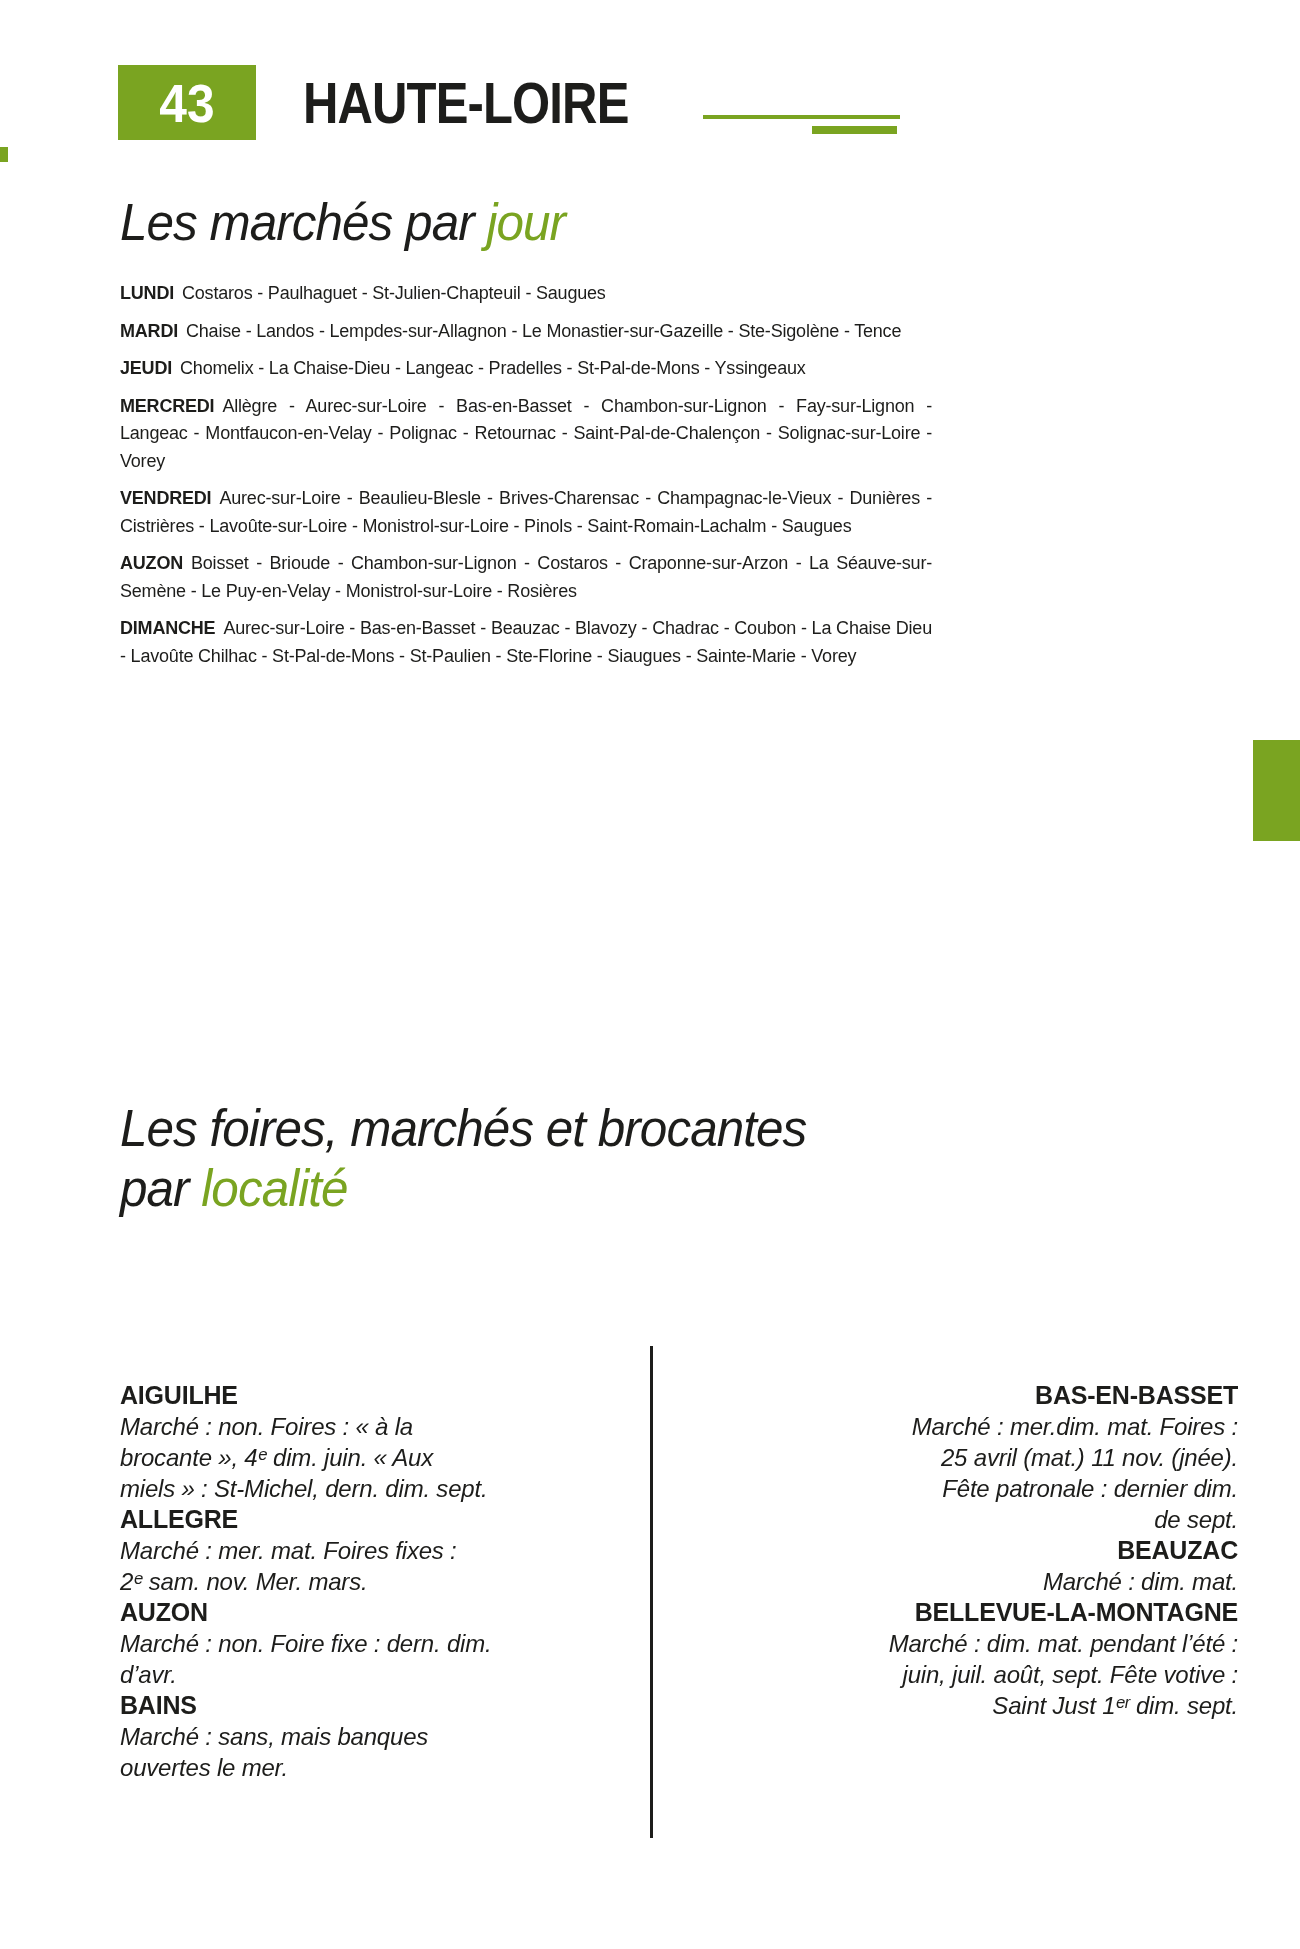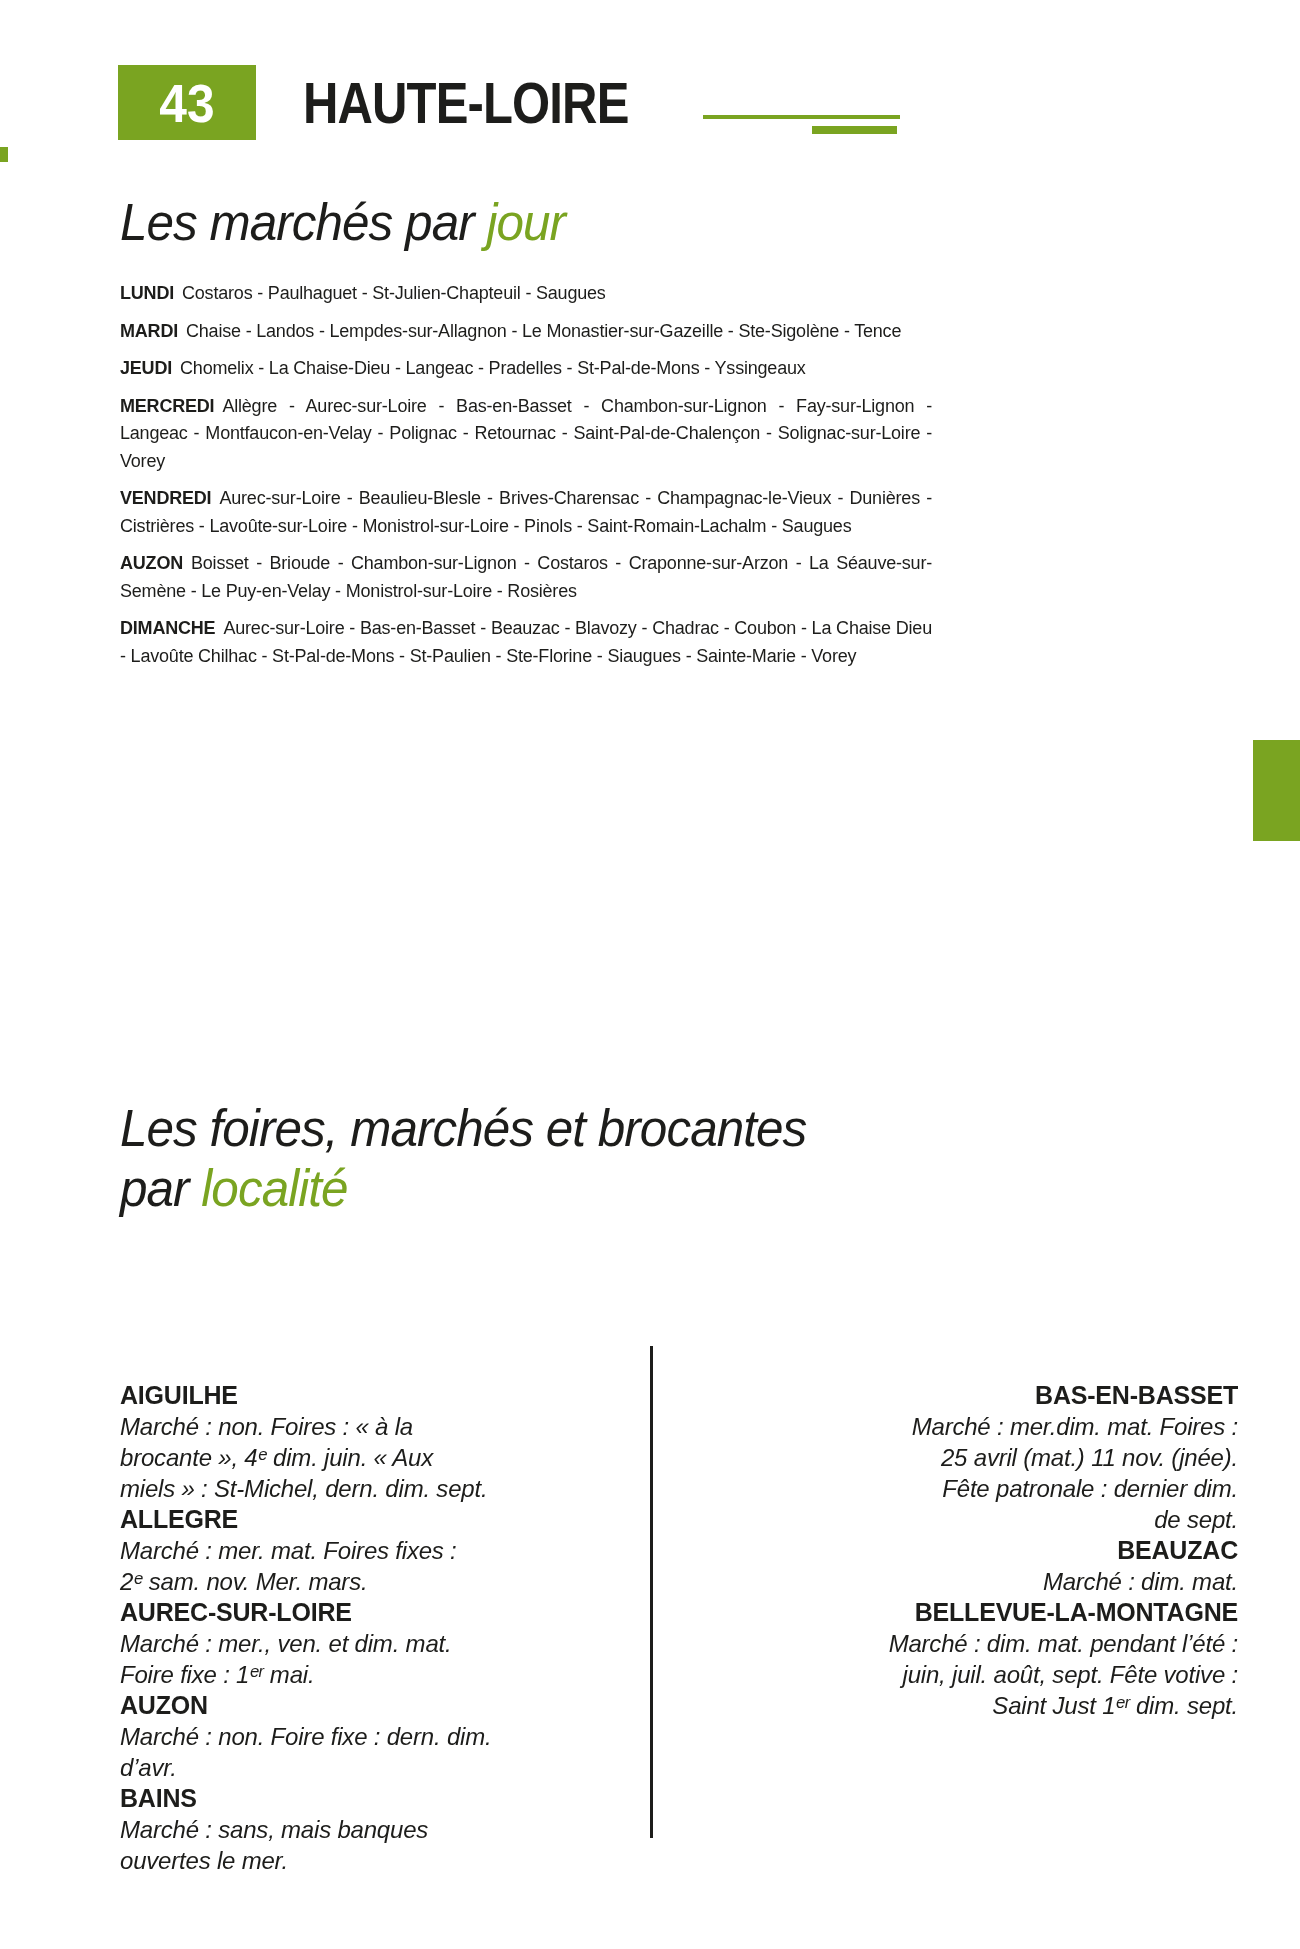--- a/index.html
+++ b/index.html
@@ -98,25 +98,20 @@
     <div class="loc-details">Marché : non. Foires : « à la
 brocante », 4ᵉ dim. juin. « Aux
 miels » : St-Michel, dern. dim. sept.</div>
   </div>
   <div>
     <div class="loc-name">ALLEGRE</div>
     <div class="loc-details">Marché : mer. mat. Foires fixes :
 2ᵉ sam. nov. Mer. mars.</div>
   </div>
   <div>
-    <div class="loc-name">AUREC-SUR-LOIRE</div>
-    <div class="loc-details">Marché : mer., ven. et dim. mat.
-Foire fixe : 1ᵉʳ mai.</div>
-  </div>
-  <div>
     <div class="loc-name">AUZON</div>
     <div class="loc-details">Marché : non. Foire fixe : dern. dim.
 d’avr.</div>
   </div>
   <div>
     <div class="loc-name">BAINS</div>
     <div class="loc-details">Marché : sans, mais banques
 ouvertes le mer.</div>
   </div>
 </div>

